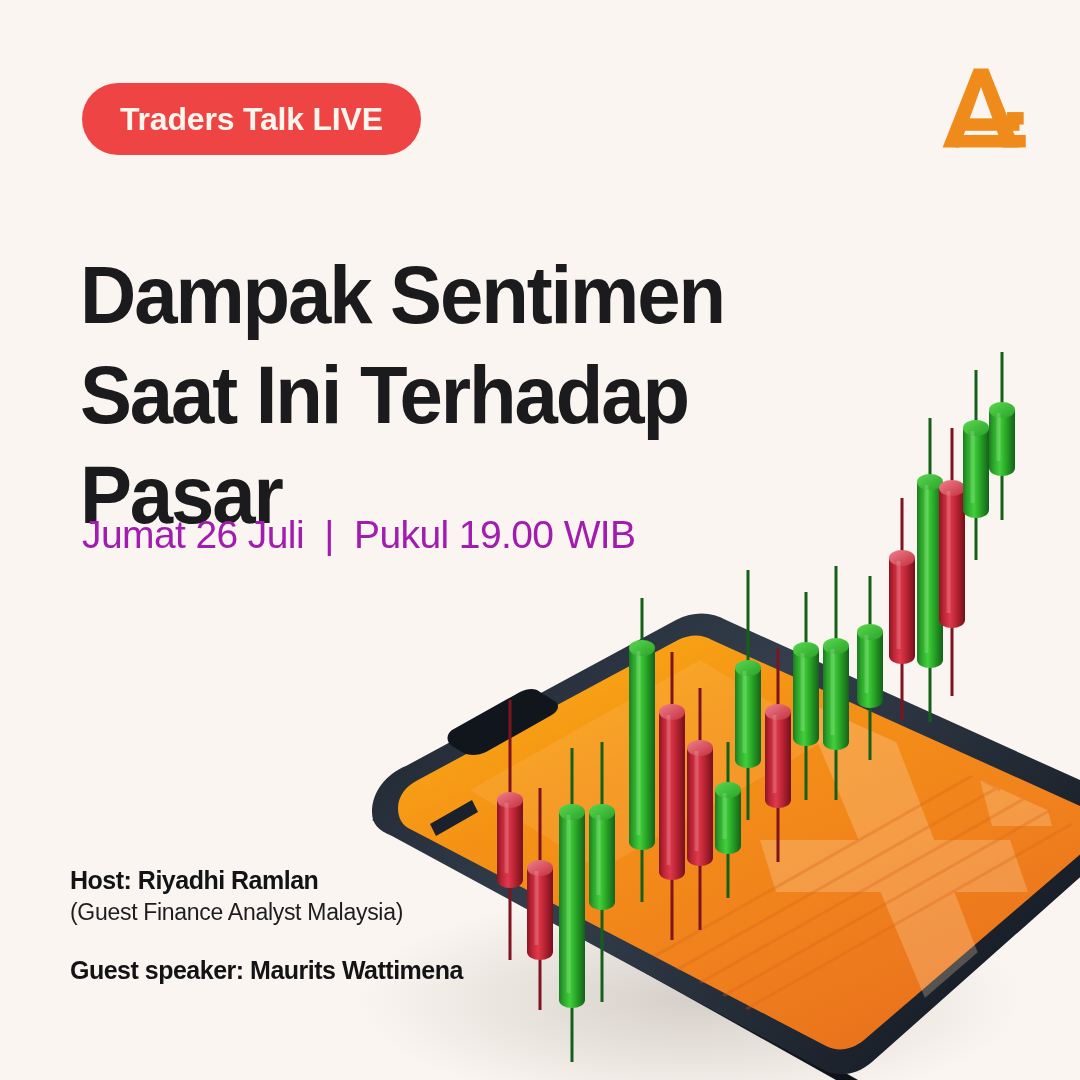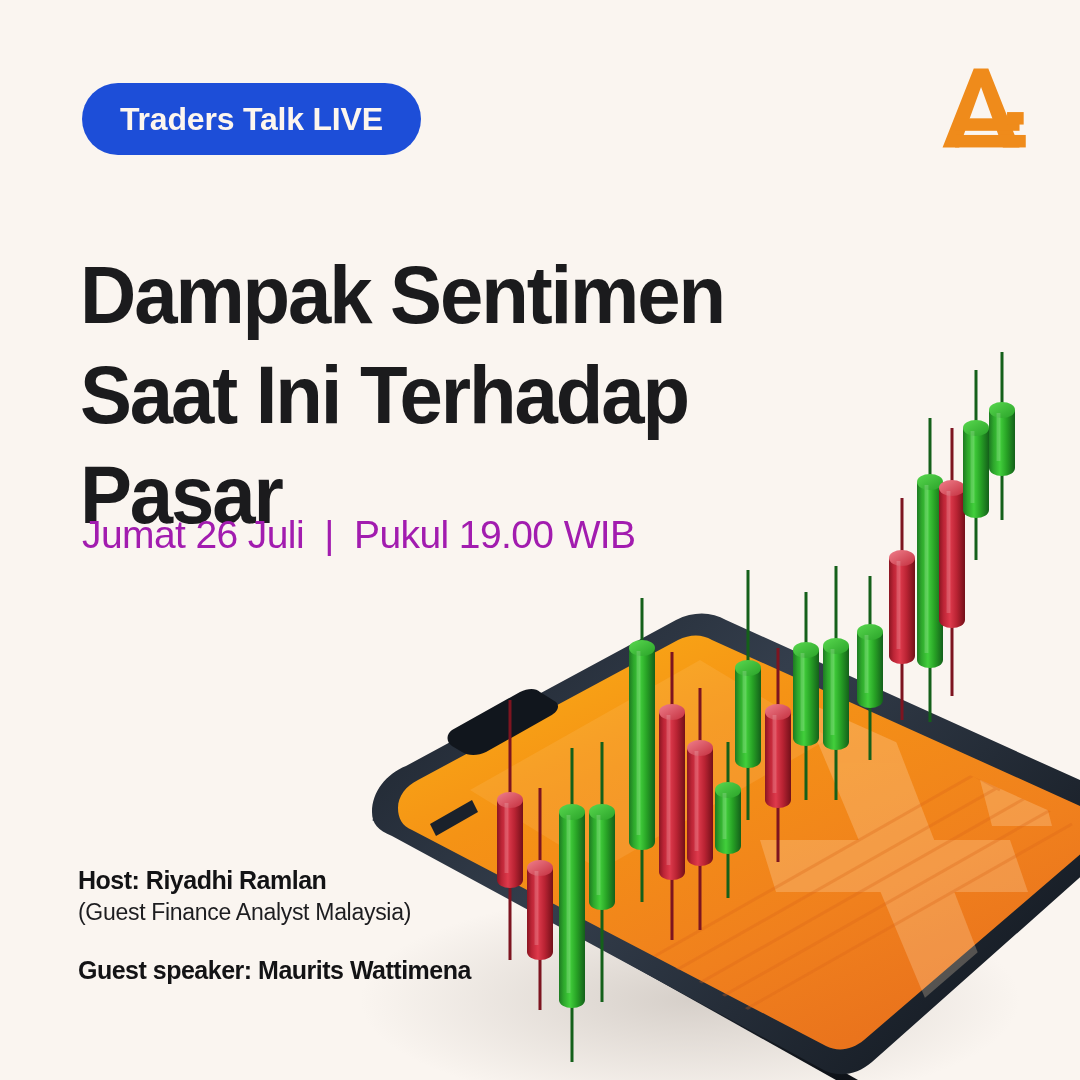--- a/index.html
+++ b/index.html
@@ -30,21 +30,21 @@
   
   .badge {
     position: absolute;
     left: 82px;
     top: 83px;
     height: 72px;
     padding: 0 38px;
     display: flex;
     align-items: center;
     border-radius: 36px;
-    background: #1d4ed8;
+    background: #ef4444;
     box-sizing: border-box;
     text-align: right;
   }
   .badge-label {
     color: #fdf6ee;
     font-size: 32px;
     font-weight: 700;
     letter-spacing: -0.2px;
     white-space: nowrap;
   }
@@ -78,21 +78,21 @@
   }
   .dateline .sep {
     display: inline-block;
     margin: 0 10px;
     font-weight: 300;
   }
 
   
   .credits {
     position: absolute;
-    left: 78px;
+    left: 70px;
     top: 866px;
     z-index: 6;
   }
   .credit-block { margin-bottom: 30px; }
   .credit-block:last-child { margin-bottom: 0; }
   .credit-name {
     color: #131315;
     font-size: 25px;
     font-weight: 700;
     letter-spacing: -0.5px;

